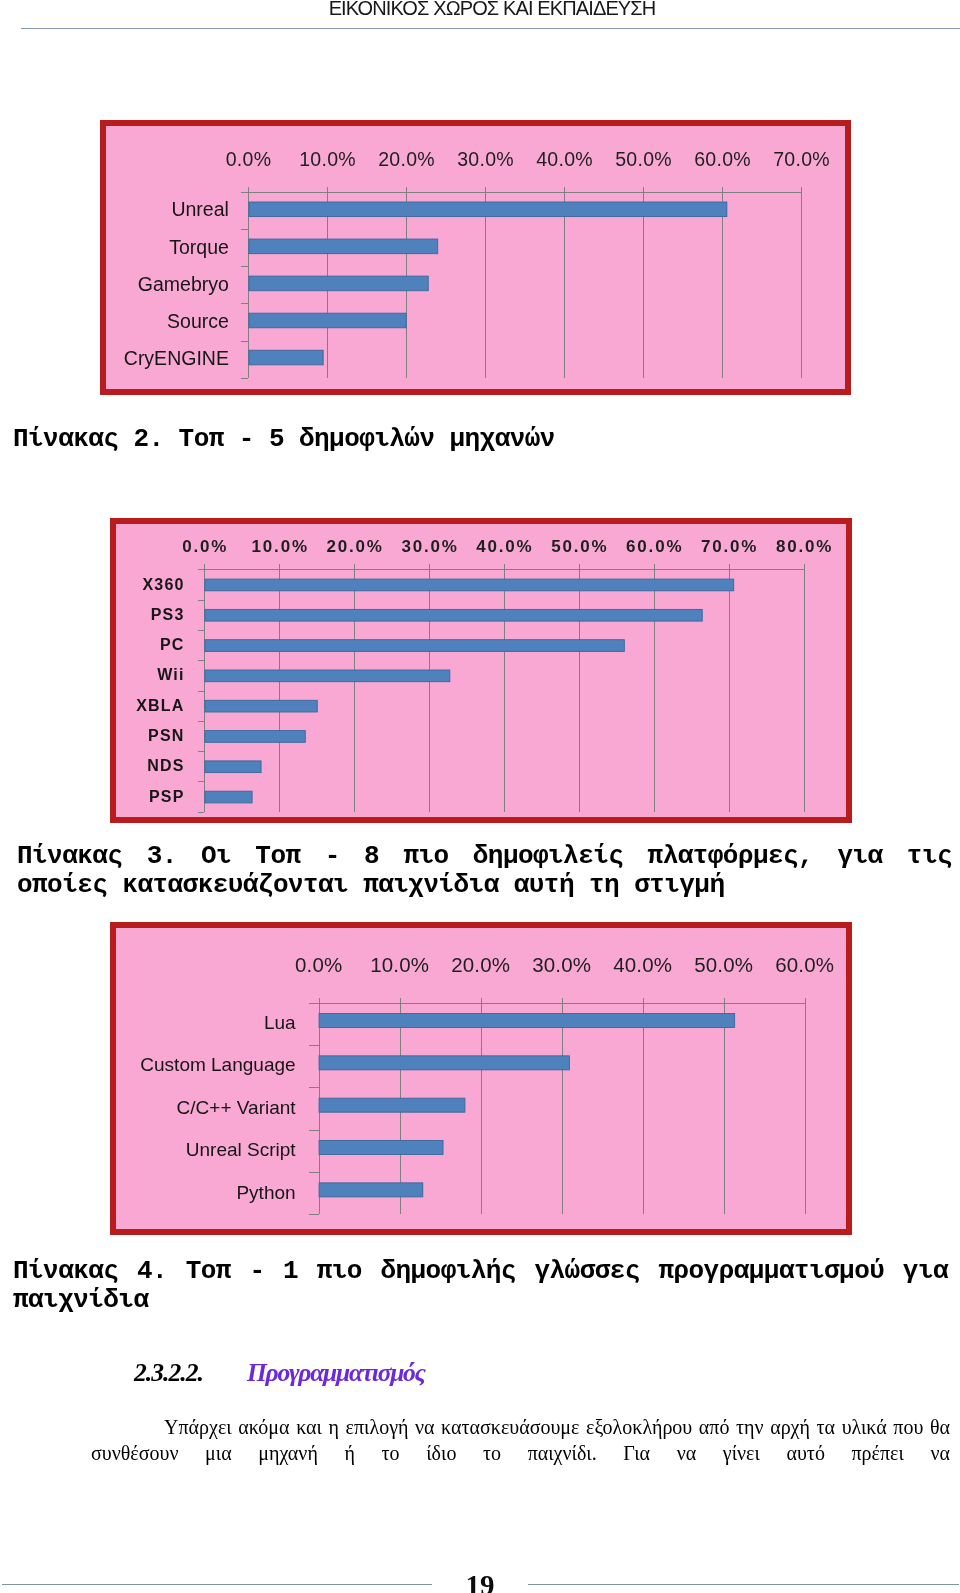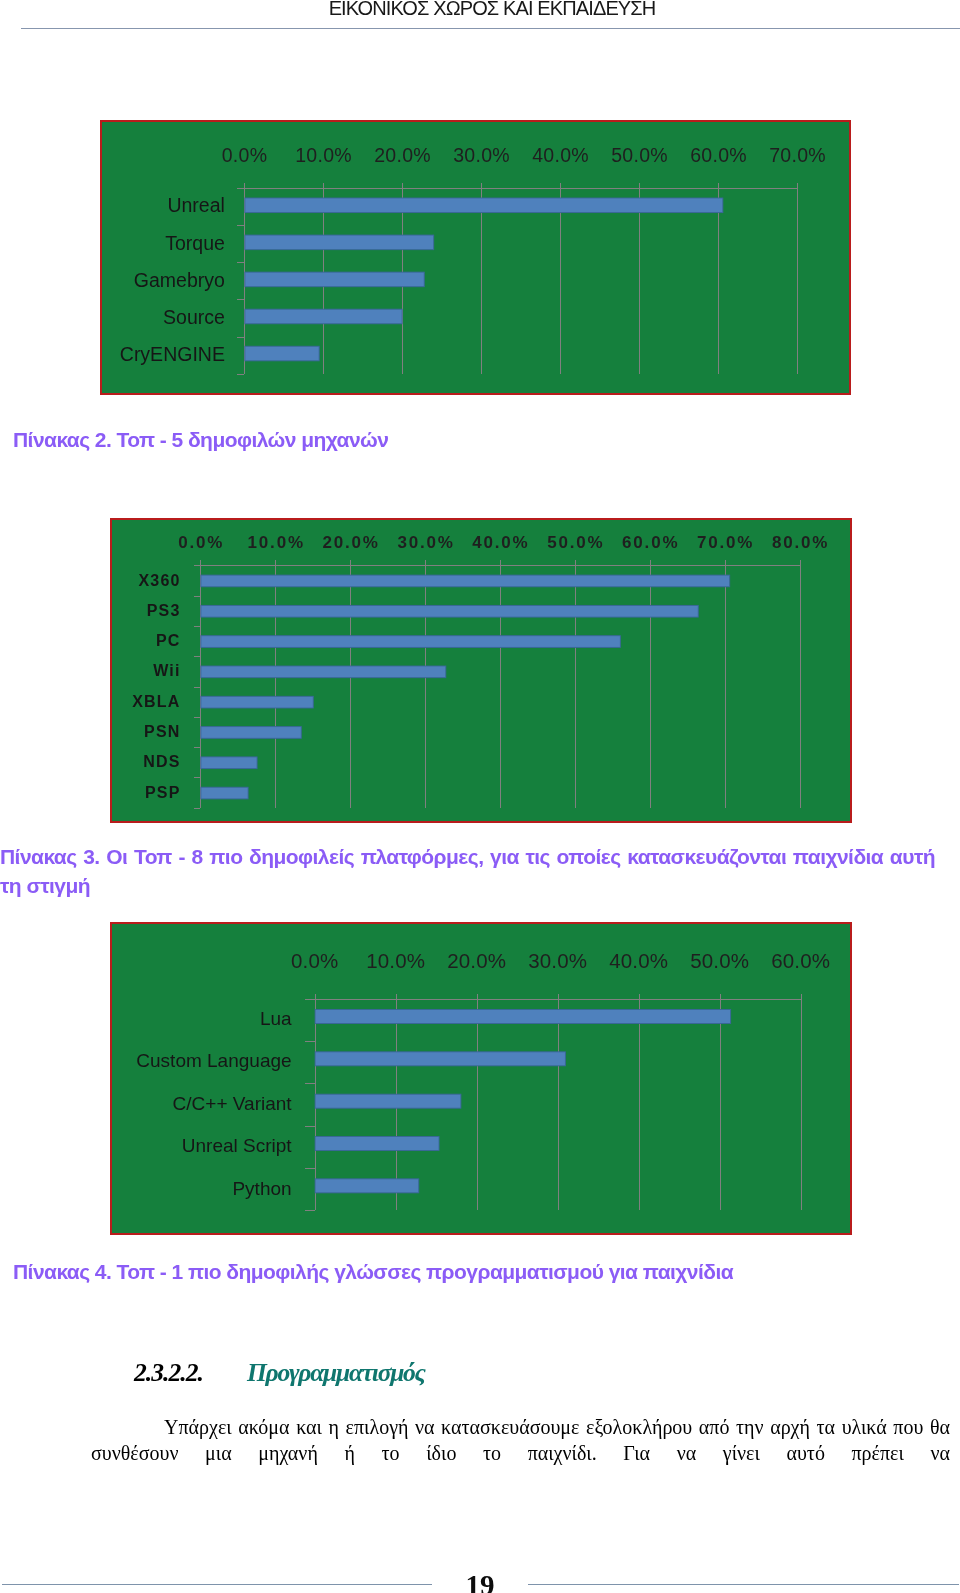--- a/index.html
+++ b/index.html
@@ -20,40 +20,40 @@
   #doc-footer{left:0;top:1555px;width:936px;height:38px;overflow:visible;}
   #footer-rule-left{position:absolute;left:2px;top:29px;width:430px;height:0;
      border-top:1.3px solid #7e93ab;}
   #footer-rule-right{position:absolute;left:528px;top:29px;width:431px;height:0;
      border-top:1.3px solid #7e93ab;}
   #footer-page{position:absolute;left:430px;top:15.5px;width:100px;text-align:center;
      font-family:"Liberation Serif",serif;font-weight:700;font-size:29px;color:#0d0d0d;
      line-height:28px;}
 
   
-  .caption{font-family:Liberation Sans, sans-serif;font-weight:700;
-     font-size:21px;color:#8b5cf6;line-height:29.4px;letter-spacing:-0.55px;
+  .caption{font-family:Liberation Mono, monospace;font-weight:700;
+     font-size:26px;color:#000000;line-height:29.4px;letter-spacing:-0.55px;
      text-align:justify;}
 
   
   #sec-head{left:0;top:1361px;width:960px;height:32px;}
   #sec-num{position:absolute;left:134px;top:-1px;font-family:"Liberation Serif",serif;
      font-weight:700;font-style:italic;font-size:25.5px;color:#000;line-height:26px;
      letter-spacing:-0.95px;}
   #sec-title{position:absolute;left:247px;top:-1px;font-family:"Liberation Serif",serif;
-     font-weight:700;font-style:italic;font-size:25.5px;color:#0f766e;line-height:26px;
+     font-weight:700;font-style:italic;font-size:25.5px;color:#6d28d9;line-height:26px;
      letter-spacing:-1.25px;}
 
   
   #body-par{left:91px;top:1413.8px;width:859px;font-family:"Liberation Serif",serif;
      font-size:20px;color:#000;line-height:26.3px;text-align:justify;
      text-align-last:justify;text-indent:73px;}
 
   
-  .chart-frame{border:2px solid #b91c1c;background:#15803d;box-sizing:border-box;}
+  .chart-frame{border:6px solid #b91c1c;background:#f9a8d4;box-sizing:border-box;}
   svg{display:block;}
 </style>
 </head>
 <body>
 
 <div class="abs" id="doc-header">
   <div id="header-title">ΕΙΚΟΝΙΚΟΣ ΧΩΡΟΣ ΚΑΙ ΕΚΠΑΙΔΕΥΣΗ</div>
   <div id="header-rule"></div>
 </div>
 
@@ -137,21 +137,21 @@
       <rect x="88.9" y="206.60000000000002" width="100.366" height="11.7" fill="#4f81bd" stroke="#3a6699" stroke-width="0.9"></rect>
       <line x1="81.7" y1="257.5" x2="88.4" y2="257.5" stroke="#808080" stroke-width="1" shape-rendering="crispEdges"></line>
       <text x="68.60000000000001" y="247.37610000000004" text-anchor="end" font-family="&quot;Liberation Sans&quot;, sans-serif" font-size="16" font-weight="700" letter-spacing="1.2" fill="#161616">NDS</text>
       <rect x="88.9" y="236.90000000000003" width="56.175000000000004" height="11.7" fill="#4f81bd" stroke="#3a6699" stroke-width="0.9"></rect>
       <line x1="81.7" y1="288.5" x2="88.4" y2="288.5" stroke="#808080" stroke-width="1" shape-rendering="crispEdges"></line>
       <text x="68.60000000000001" y="277.67609999999996" text-anchor="end" font-family="&quot;Liberation Sans&quot;, sans-serif" font-size="16" font-weight="700" letter-spacing="1.2" fill="#161616">PSP</text>
       <rect x="88.9" y="267.2" width="47.187" height="11.7" fill="#4f81bd" stroke="#3a6699" stroke-width="0.9"></rect>
     </svg>
   </div>
 
-<div class="abs caption" id="caption3" style="left:0;top:842px;width:935px;">Πίνακας 3. Οι Τοπ - 8 πιο δημοφιλείς πλατφόρμες, για τις οποίες κατασκευάζονται παιχνίδια αυτή τη στιγμή</div>
+<div class="abs caption" id="caption3" style="left:17px;top:842px;width:935px;">Πίνακας 3. Οι Τοπ - 8 πιο δημοφιλείς πλατφόρμες, για τις οποίες κατασκευάζονται παιχνίδια αυτή τη στιγμή</div>
 
 <div class="abs chart-frame" id="chart3" style="left:110px;top:922px;width:742px;height:313px;">
     <svg width="740" height="311" viewBox="0 0 740 311">
       <text x="202.7" y="44.3" text-anchor="middle" font-family="&quot;Liberation Sans&quot;, sans-serif" font-size="20.5" font-weight="400" letter-spacing="0.2" fill="#1f1f1f">0.0%</text>
       <text x="283.70000000000005" y="44.3" text-anchor="middle" font-family="&quot;Liberation Sans&quot;, sans-serif" font-size="20.5" font-weight="400" letter-spacing="0.2" fill="#1f1f1f">10.0%</text>
       <text x="364.70000000000005" y="44.3" text-anchor="middle" font-family="&quot;Liberation Sans&quot;, sans-serif" font-size="20.5" font-weight="400" letter-spacing="0.2" fill="#1f1f1f">20.0%</text>
       <text x="445.70000000000005" y="44.3" text-anchor="middle" font-family="&quot;Liberation Sans&quot;, sans-serif" font-size="20.5" font-weight="400" letter-spacing="0.2" fill="#1f1f1f">30.0%</text>
       <text x="526.7" y="44.3" text-anchor="middle" font-family="&quot;Liberation Sans&quot;, sans-serif" font-size="20.5" font-weight="400" letter-spacing="0.2" fill="#1f1f1f">40.0%</text>
       <text x="607.7" y="44.3" text-anchor="middle" font-family="&quot;Liberation Sans&quot;, sans-serif" font-size="20.5" font-weight="400" letter-spacing="0.2" fill="#1f1f1f">50.0%</text>
       <text x="688.7" y="44.3" text-anchor="middle" font-family="&quot;Liberation Sans&quot;, sans-serif" font-size="20.5" font-weight="400" letter-spacing="0.2" fill="#1f1f1f">60.0%</text>

